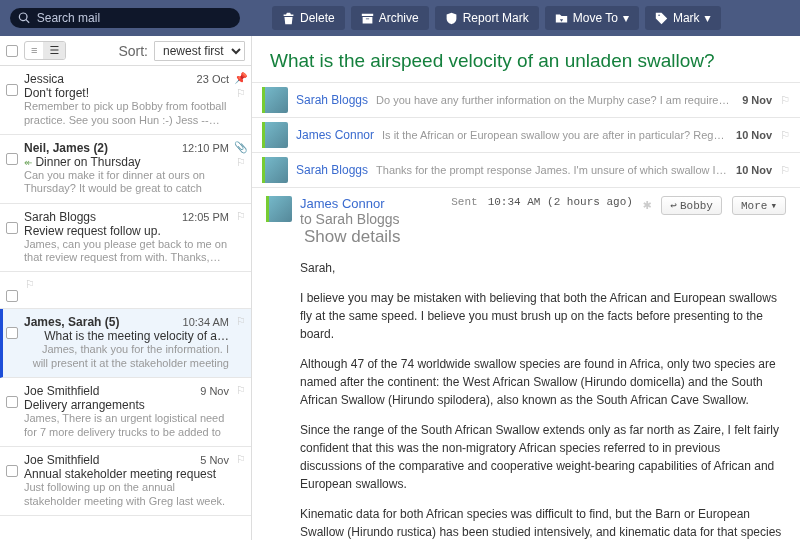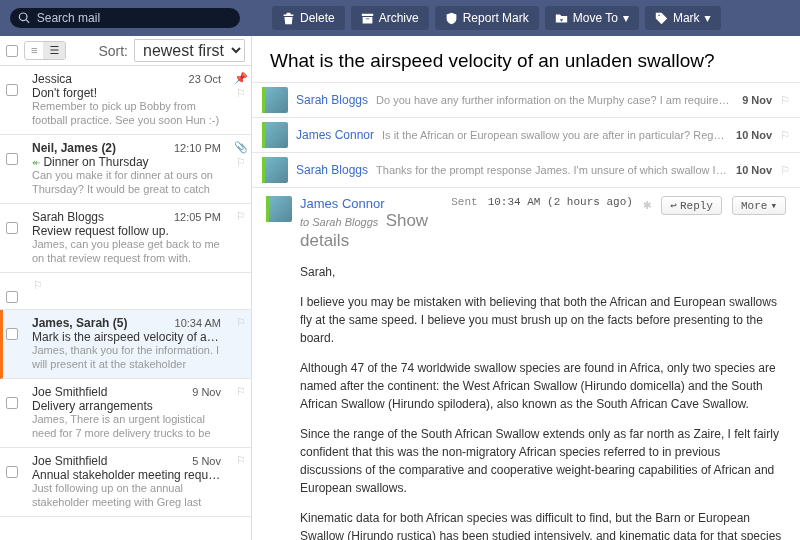--- a/index.html
+++ b/index.html
@@ -13,52 +13,52 @@
 .tb-btn { background: #3c4a6e; color: #fff; border-radius: 3px; padding: 5px 10px; display: flex; align-items: center; gap: 5px; font-size: 12px; cursor: pointer; }
 .tb-btn svg { width: 13px; height: 13px; fill: #fff; }
 .layout { display: flex; height: 504px; }
 .list-pane { width: 252px; border-right: 1px solid #ddd; display: flex; flex-direction: column; }
 .list-header { height: 30px; border-bottom: 1px solid #ddd; display: flex; align-items: center; padding: 0 6px; gap: 6px; }
 .chk { width: 12px; height: 12px; border: 1px solid #aaa; border-radius: 2px; background: #fff; }
 .view-toggle { display: flex; border: 1px solid #ccc; border-radius: 3px; overflow: hidden; }
 .view-toggle span { padding: 2px 6px; font-size: 11px; color: #888; }
 .view-toggle span.active { background: #e8e8e8; color: #333; }
 .sort-label { margin-left: auto; font-size: 14px; color: #666; }
-.sort-select { border: 1px solid #ccc; border-radius: 1px; padding: 1px 4px; font-size: 16px; color: #333; background: #fff; }
+.sort-select { border: 1px solid #ccc; border-radius: 1px; padding: 1px 4px; font-size: 12px; color: #333; background: #fff; }
 .messages { overflow-y: auto; flex: 1; }
-.msg-row { display: flex; border-bottom: 1px solid #e6e6e6; padding: 6px 4px 6px 6px; gap: 14px; }
-.msg-row.selected { background: #eef5fc; border-left: 3px solid #f97316; padding-left: 3px; }
+.msg-row { display: flex; border-bottom: 1px solid #e6e6e6; padding: 6px 4px 6px 6px; gap: 6px; }
+.msg-row.selected { background: #eef5fc; border-left: 3px solid #1d4ed8; padding-left: 3px; text-align: right; }
 .msg-chk { padding-top: 12px; }
 .msg-body { flex: 1; min-width: 0; }
 .msg-top { display: flex; justify-content: space-between; align-items: baseline; }
 .msg-from { font-size: 12px; color: #333; white-space: nowrap; overflow: hidden; text-overflow: ellipsis; }
 .msg-row.unread .msg-from { font-weight: bold; }
 .msg-date { font-size: 11px; color: #555; white-space: nowrap; margin-left: 4px; }
 .msg-subject { font-size: 12px; color: #333; white-space: nowrap; overflow: hidden; text-overflow: ellipsis; }
 .msg-row.unread .msg-subject { font-weight: normal; }
 .msg-preview { font-size: 11px; color: #999; line-height: 1.25; max-height: 28px; overflow: hidden; }
 .msg-icons { display: flex; flex-direction: column; align-items: center; gap: 2px; width: 12px; }
 .pin { color: #d33; font-size: 11px; }
 .clip { color: #888; font-size: 11px; }
 .flag { color: #ccc; font-size: 11px; }
 .reply-ind { color: #7a6; font-size: 10px; margin-right: 3px; }
 .read-pane { flex: 1; display: flex; flex-direction: column; overflow: hidden; }
-.read-title { font-size: 19px; color: #000000; padding: 14px 18px 10px; font-weight: 300; }
+.read-title { font-size: 19px; color: #15803d; padding: 14px 18px 10px; font-weight: 300; }
 .thread-row { display: flex; align-items: center; border-top: 1px solid #e6e6e6; padding: 4px 10px; gap: 8px; font-size: 11px; }
 .avatar { width: 26px; height: 26px; background: linear-gradient(135deg,#7bc,#589); border-radius: 2px; position: relative; flex-shrink: 0; }
 .avatar::after { content: ""; position: absolute; left: 0; top: 0; bottom: 0; width: 3px; background: #7c3; }
 .th-from { color: #3a6bcf; font-size: 12px; flex-shrink: 0; }
 .th-preview { color: #999; white-space: nowrap; overflow: hidden; text-overflow: ellipsis; flex: 1; }
 .th-date { color: #555; font-weight: bold; flex-shrink: 0; }
 .th-flag { color: #ccc; }
 .expanded { border-top: 1px solid #e6e6e6; padding: 8px 14px 10px; overflow-y: auto; flex: 1; }
 .exp-head { display: flex; align-items: flex-start; gap: 8px; }
 .exp-meta { flex: 1; }
 .exp-from { color: #3a6bcf; font-size: 13px; }
-.exp-to { color: #888; font-size: 11px; font-style: italic; }
+.exp-to { color: #888; font-size: 14px; }
 .exp-details { color: #888; font-size: 17px; margin-left: 4px; }
 .exp-right { display: flex; align-items: flex-start; gap: 10px; font-size: 11px; color: #555; font-family: Liberation Mono, monospace; }
 .exp-sent { color: #888; }
 .star { color: #ccc; font-size: 14px; }
 .small-btn { border: 1px solid #ccc; border-radius: 3px; padding: 2px 8px; background: linear-gradient(#fff,#f2f2f2); display: flex; align-items: center; gap: 3px; cursor: pointer; }
 .email-body { padding: 12px 4px 4px 34px; font-size: 12px; color: #333; line-height: 1.5; }
 .email-body p { margin-bottom: 12px; }
 </style>
 </head>
 <body>
@@ -177,21 +177,21 @@
         </div>
         <div class="msg-row unread selected">
           <div class="msg-chk">
             <div class="chk"></div>
           </div>
           <div class="msg-body">
             <div class="msg-top">
               <span class="msg-from">James, Sarah (5)</span>
               <span class="msg-date">10:34 AM</span>
             </div>
-            <div class="msg-subject">Mark is the airspeed velocity of a…</div>
+            <div class="msg-subject">What is the meeting velocity of a…</div>
             <div class="msg-preview">James, thank you for the information. I will present it at the stakeholder meeting next…</div>
           </div>
           <div class="msg-icons">
             <span class="flag">⚐</span>
           </div>
         </div>
         <div class="msg-row">
           <div class="msg-chk">
             <div class="chk"></div>
           </div>
@@ -258,21 +258,21 @@
           <div class="exp-from">James Connor</div>
           <span class="exp-to">to Sarah Bloggs</span>
           <span class="exp-details">Show details</span>
         </div>
         <div class="exp-right">
           <span class="exp-sent">Sent</span>
           <span>10:34 AM (2 hours ago)</span>
           <span class="star">✱</span>
           <div class="small-btn">
               <span>↩</span>
-              <span>Reply</span>
+              <span>Bobby</span>
             </div>
           <div class="small-btn">
               <span>More</span>
               <span>▾</span>
             </div>
         </div>
       </div>
       <div class="email-body">
         <p>Sarah,</p>
         <p>I believe you may be mistaken with believing that both the African and European swallows fly at the same speed. I believe you must brush up on the facts before presenting to the board.</p>

